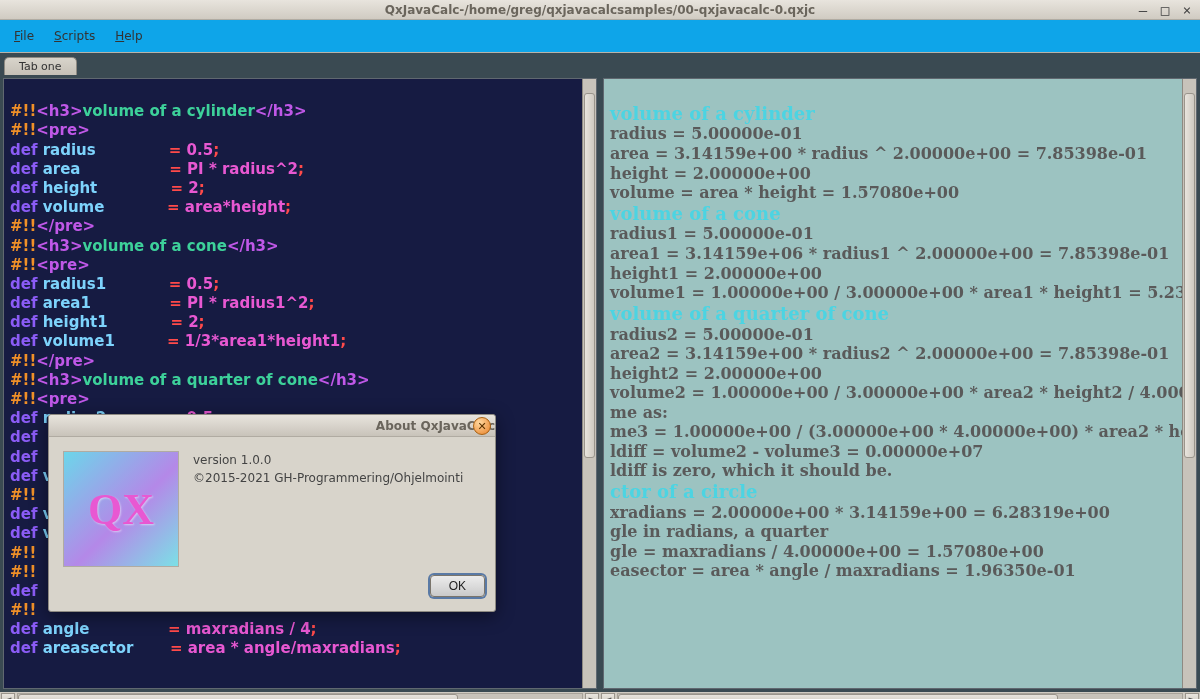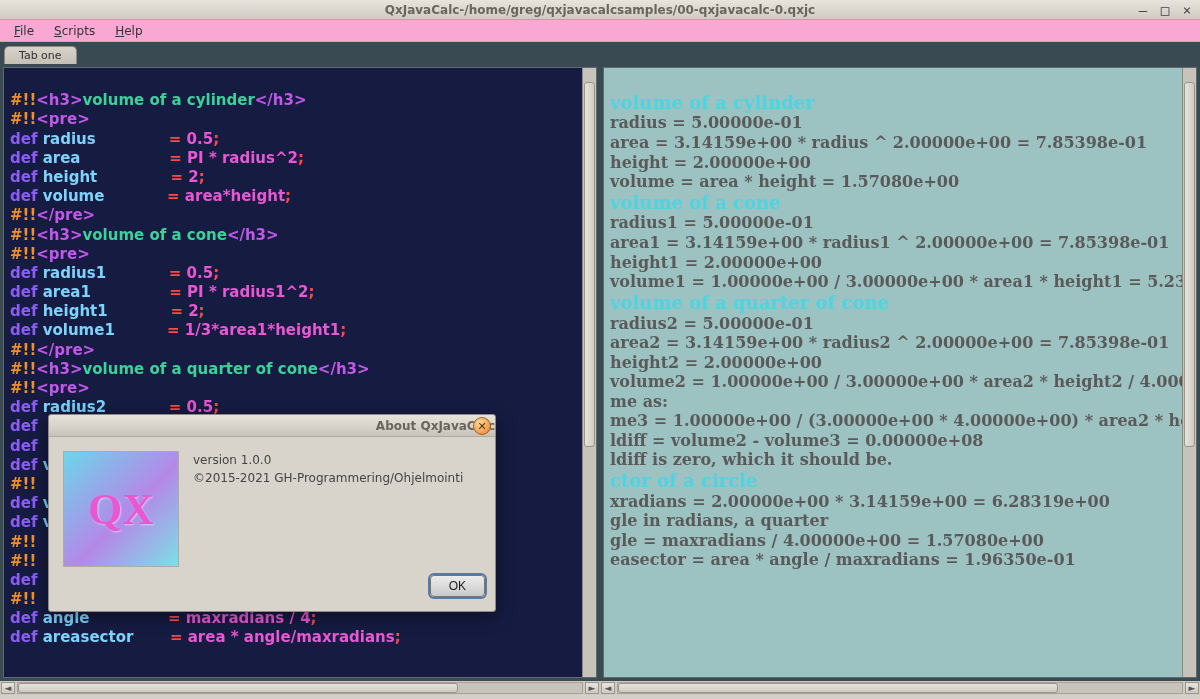--- a/index.html
+++ b/index.html
@@ -37,22 +37,22 @@
   width: 14px;
   height: 14px;
   display: flex;
   align-items: center;
   justify-content: center;
   color: #444;
   font-size: 14px;
   cursor: pointer;
 }
 .menubar {
-  height: 22px;
-  background: #f9a8d4;
+  height: 33px;
+  background: #0ea5e9;
   display: flex;
   align-items: center;
   padding-left: 6px;
   gap: 4px;
   border-bottom: 1px solid #b8b3aa;
 }
 .menu-item {
   padding: 2px 8px;
   color: #333;
   cursor: pointer;
@@ -287,31 +287,31 @@
 
   <div class="pane right-pane">
     <div class="output">
 <span class="o-head">volume of a cylinder</span>
 <span>radius = 5.00000e-01</span>
 <span>area = 3.14159e+00 * radius ^ 2.00000e+00 = 7.85398e-01</span>
 <span>height = 2.00000e+00</span>
 <span>volume = area * height = 1.57080e+00</span>
 <span class="o-head">volume of a cone</span>
 <span>radius1 = 5.00000e-01</span>
-<span>area1 = 3.14159e+00 * radius1 ^ 2.00000e+00 = 7.85398e-01</span>
+<span>area1 = 3.14159e+06 * radius1 ^ 2.00000e+00 = 7.85398e-01</span>
 <span>height1 = 2.00000e+00</span>
 <span>volume1 = 1.00000e+00 / 3.00000e+00 * area1 * height1 = 5.23599e-01</span>
 <span class="o-head">volume of a quarter of cone</span>
 <span>radius2 = 5.00000e-01</span>
 <span>area2 = 3.14159e+00 * radius2 ^ 2.00000e+00 = 7.85398e-01</span>
 <span>height2 = 2.00000e+00</span>
 <span>volume2 = 1.00000e+00 / 3.00000e+00 * area2 * height2 / 4.00000e+00 = 1.309</span>
 <span>me as:</span>
 <span>me3 = 1.00000e+00 / (3.00000e+00 * 4.00000e+00) * area2 * height2 = 1.3</span>
-<span>ldiff = volume2 - volume3 = 0.00000e+08</span>
+<span>ldiff = volume2 - volume3 = 0.00000e+07</span>
 <span>ldiff is zero, which it should be.</span>
 <span class="o-head">ctor of a circle</span>
 <span>xradians = 2.00000e+00 * 3.14159e+00 = 6.28319e+00</span>
 <span>gle in radians, a quarter</span>
 <span>gle = maxradians / 4.00000e+00 = 1.57080e+00</span>
 <span>easector = area * angle / maxradians = 1.96350e-01</span>
     </div>
     <div class="vscroll">
         <div class="vthumb"></div>
       </div>

